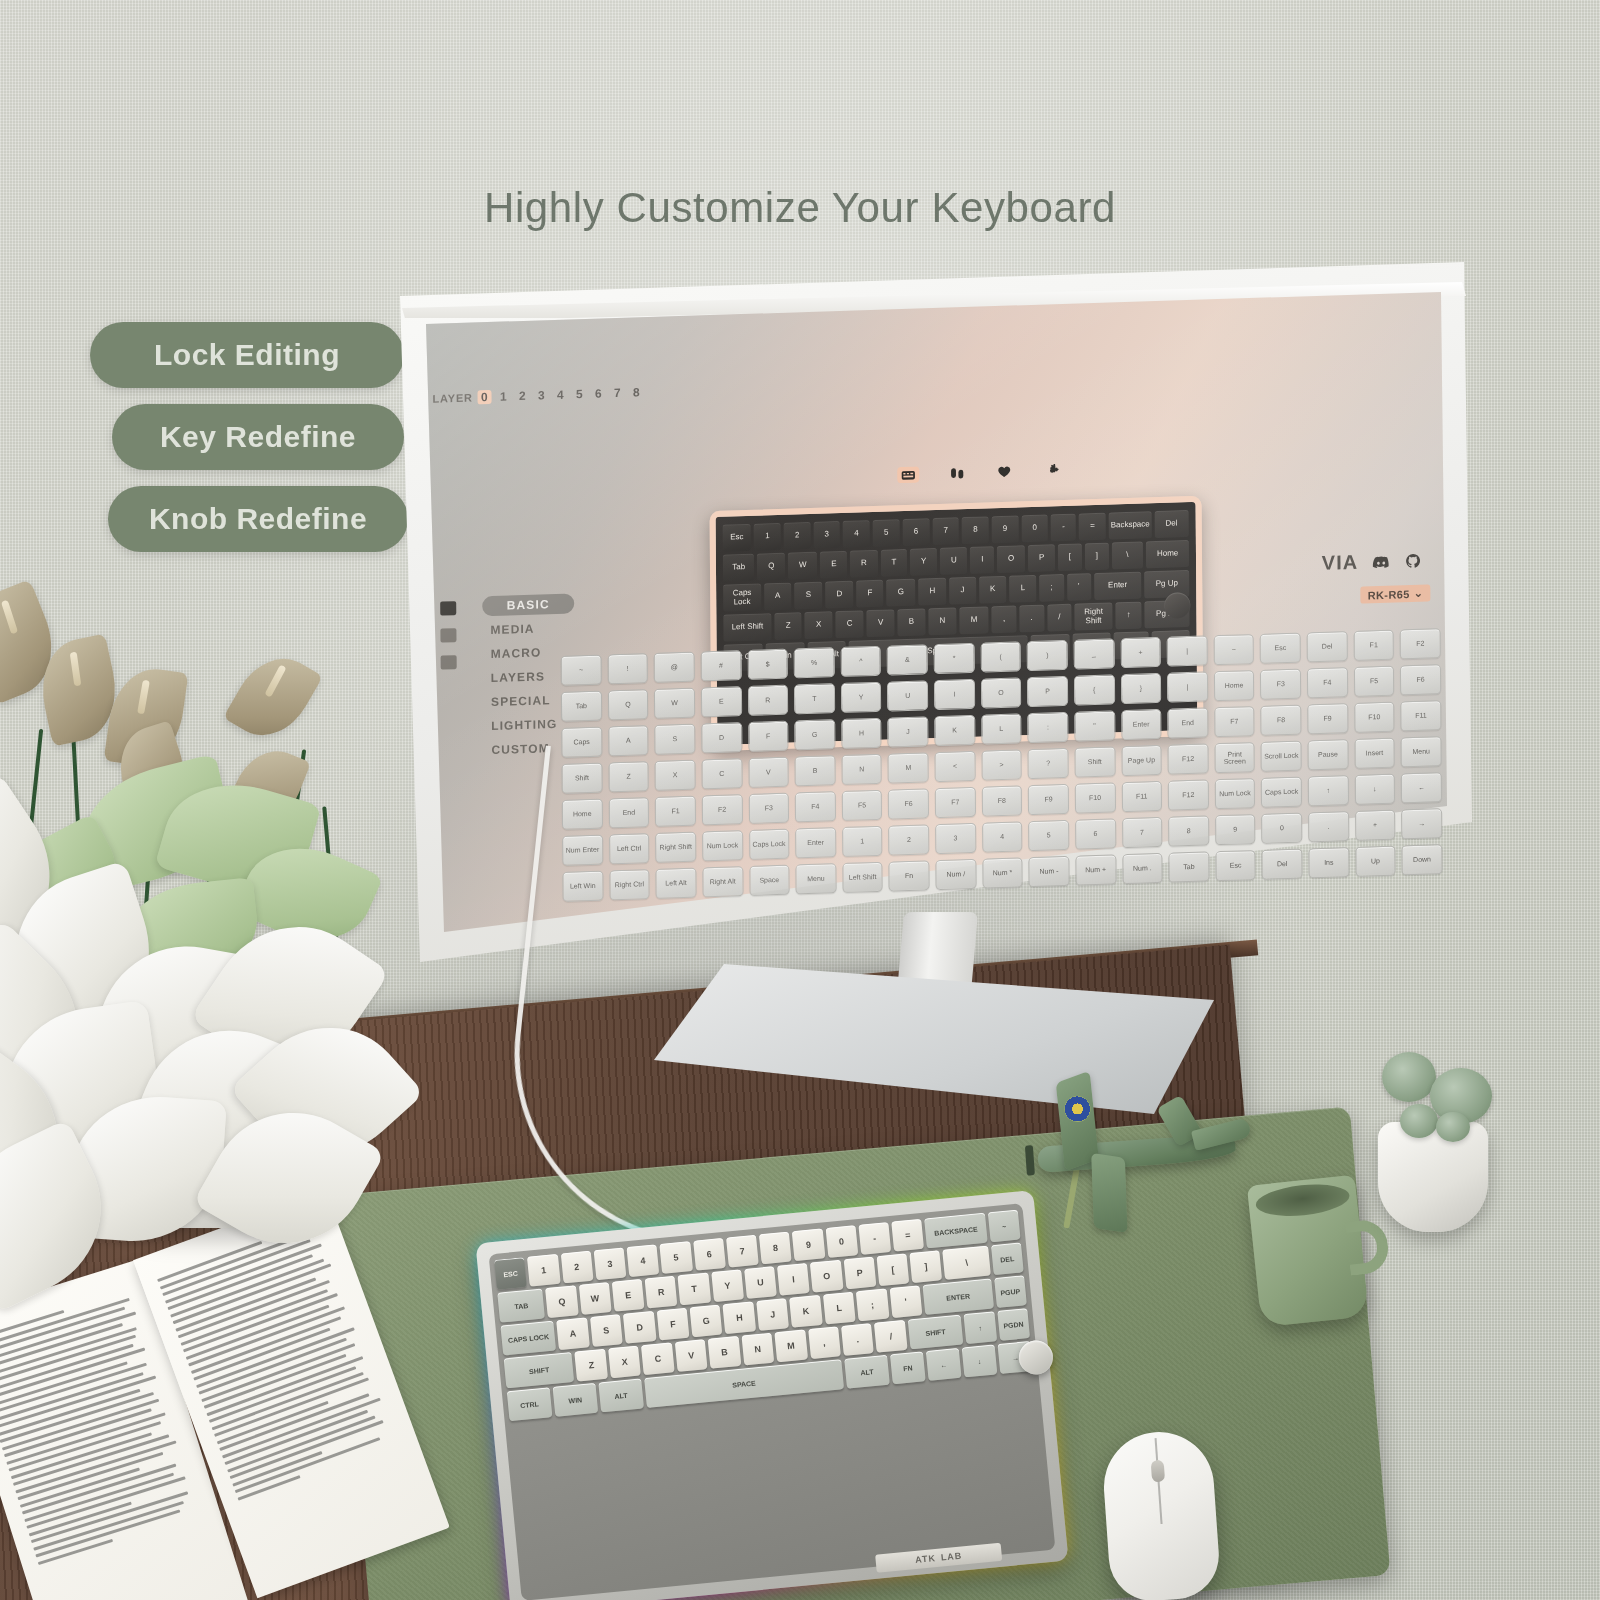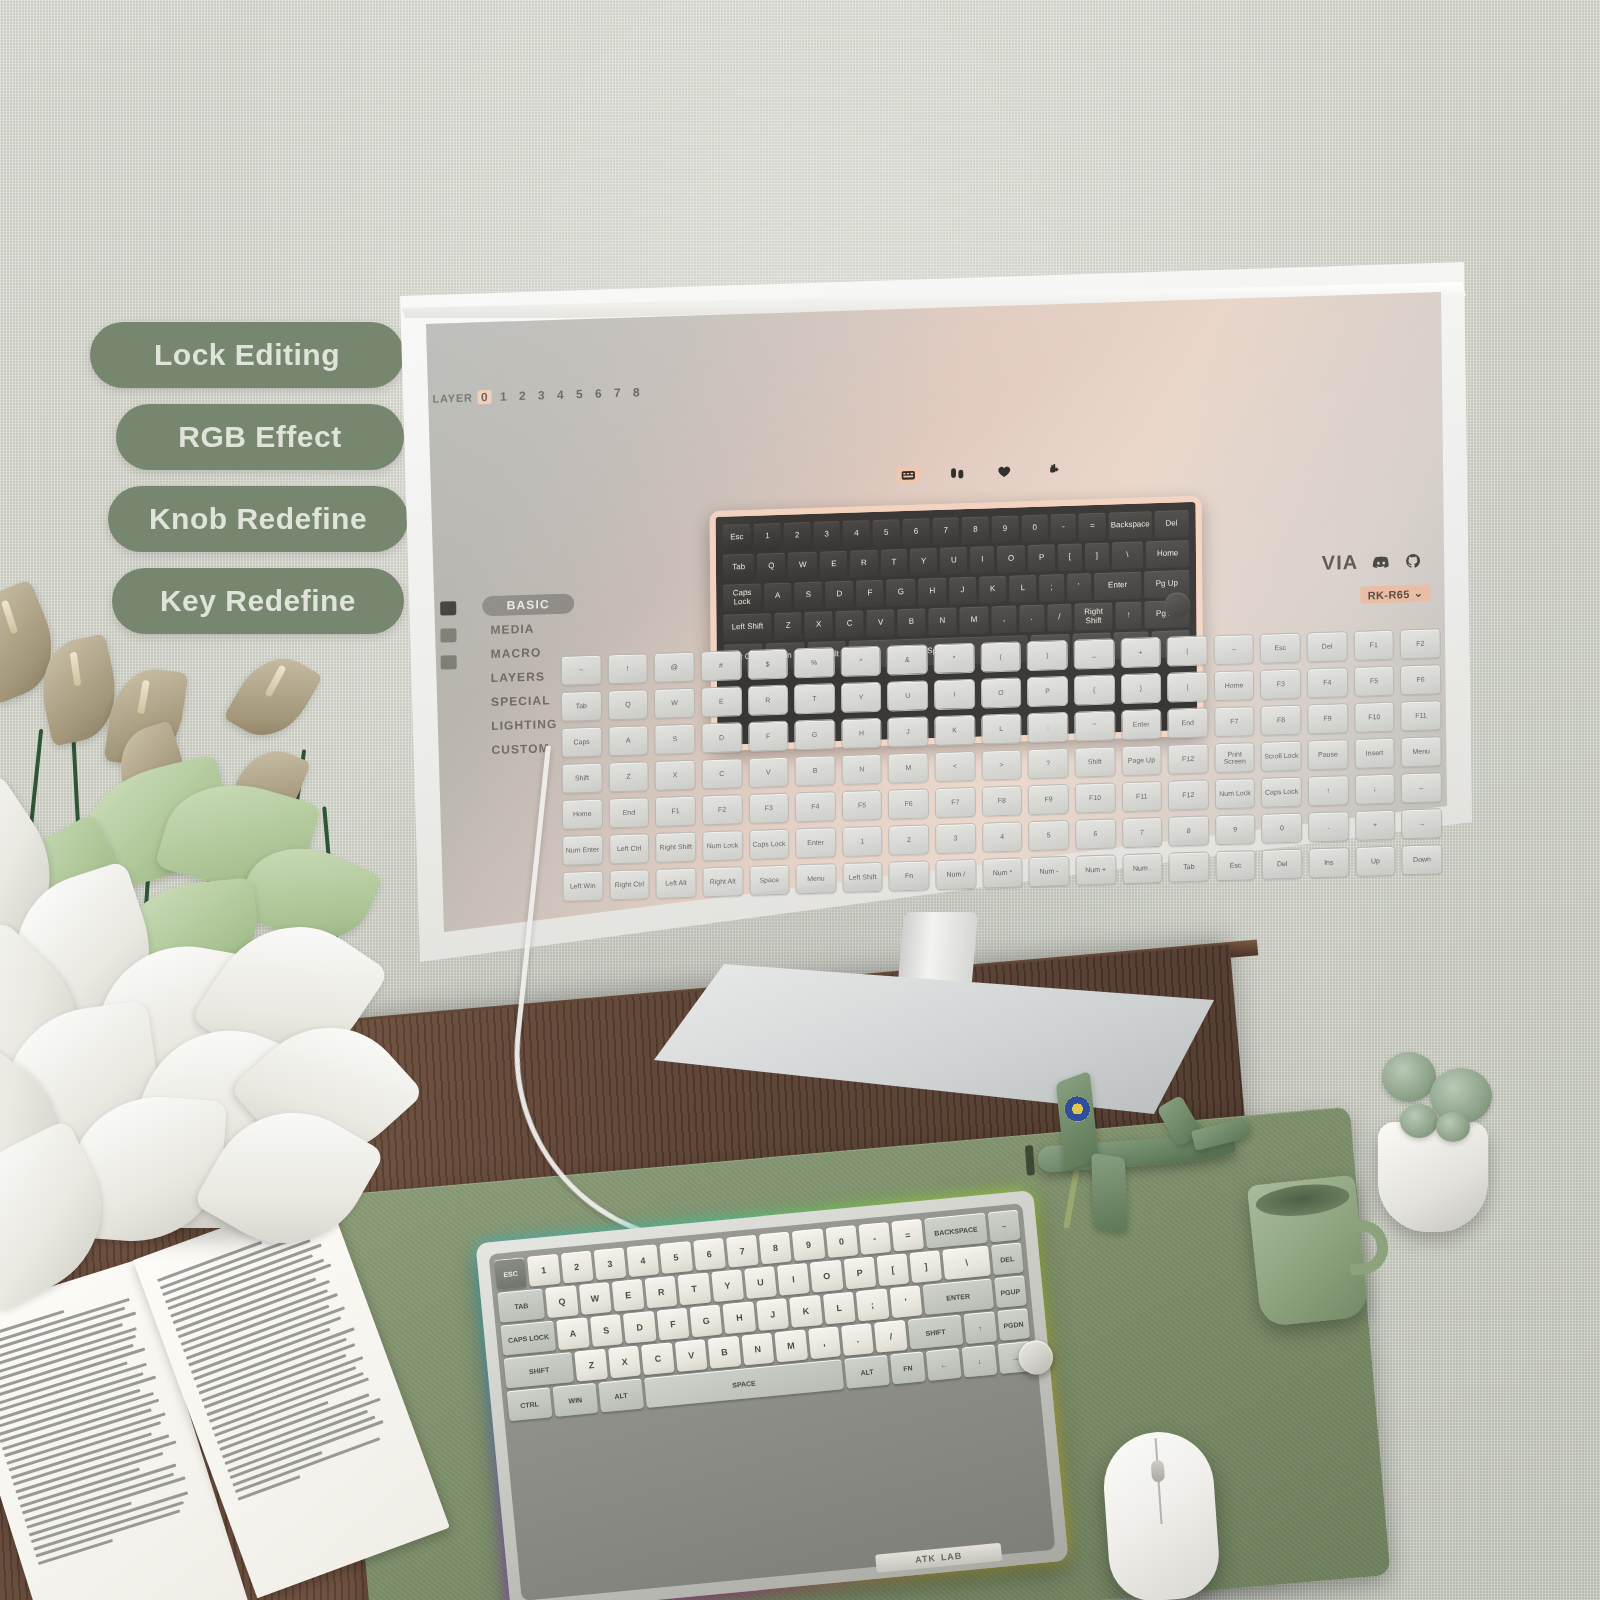--- a/index.html
+++ b/index.html
@@ -393,37 +393,34 @@
 <div id="scene">
   <div class="wall"></div>
   <div class="wall-vig"></div>
 
   <div class="desk-edge"></div>
   <div class="desk"></div>
   <div class="mat">
     <div class="mat-tex"></div>
   </div>
 
+  <div class="subhead">Highly Customize Your Keyboard</div>
 
   <div class="pill-col">
     <div class="pill-row">
       <div class="pill pill-r1">Lock Editing</div>
       <div class="dot d1"></div>
     </div>
     <div class="pill-row">
-      <div class="pill pill-r2">RGB Effect</div>
-      <div class="dot d2"></div>
+      <div class="pill pill-r3">Key Redefine</div>
+      <div class="dot d3"></div>
     </div>
     <div class="pill-row">
       <div class="pill pill-r4">Knob Redefine</div>
       <div class="dot d4"></div>
-    </div>
-    <div class="pill-row">
-      <div class="pill pill-r3">Key Redefine</div>
-      <div class="dot d3"></div>
     </div>
   </div>
 
   <div id="monitor">
     <div class="mon-shell"></div>
     <div class="mon-top-edge"></div>
     <div class="mon-screen"></div>
 
     <div class="via-ui">
 

